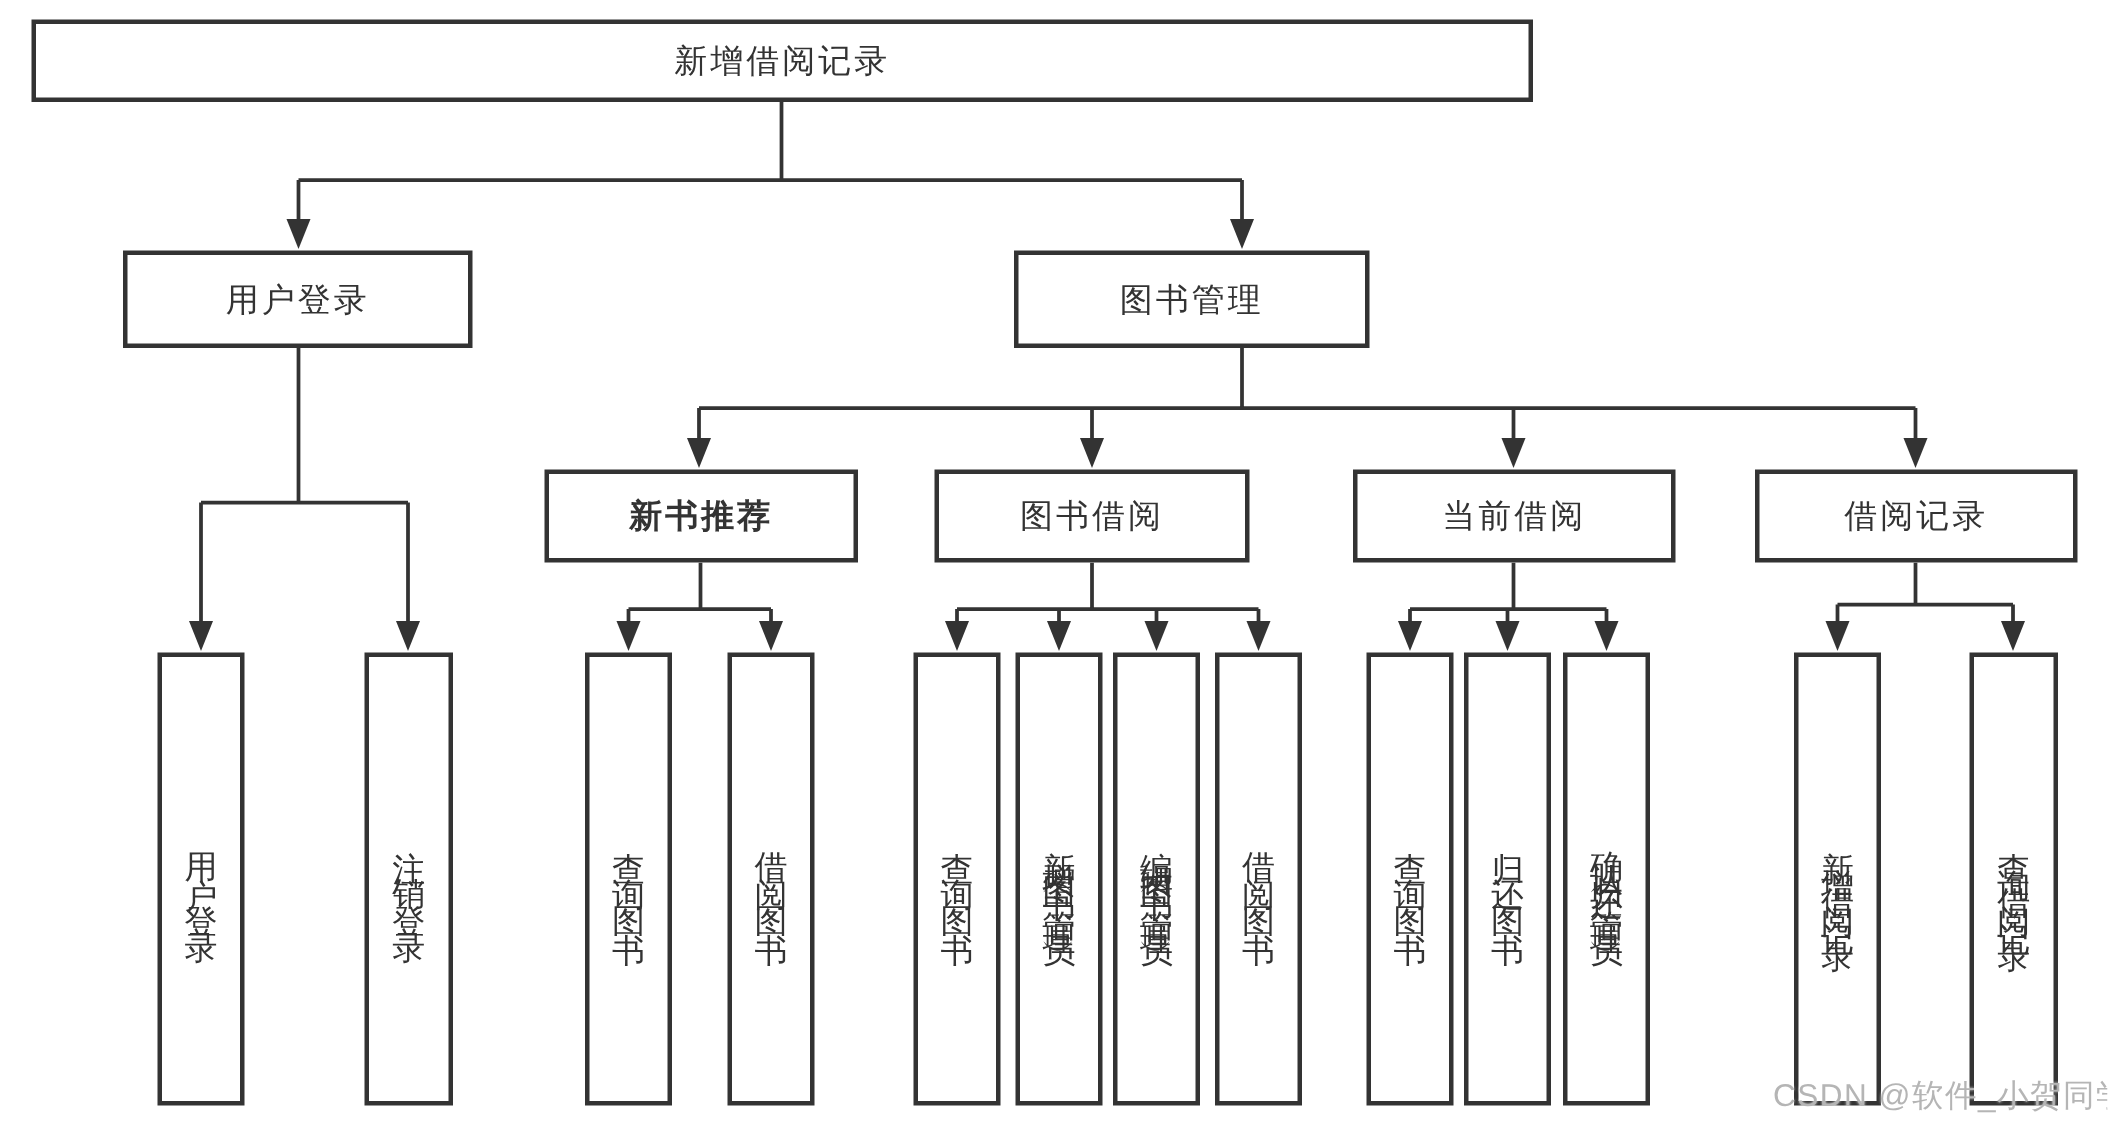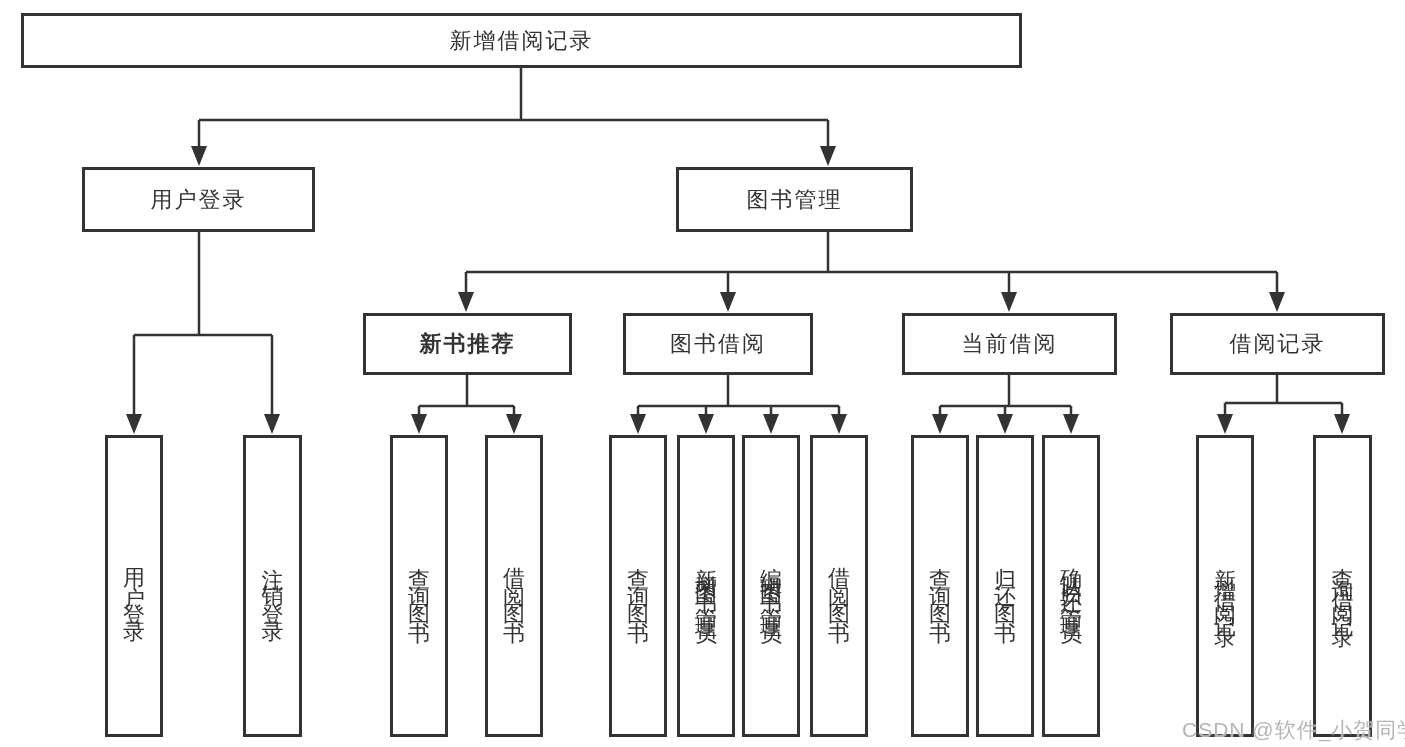--- a/index.html
+++ b/index.html
@@ -74,21 +74,21 @@
   <div class="box" style="left:82px; top:167px; width:233px; height:65px;">
     <span class="hlabel">用户登录</span>
   </div>
   <div class="box" style="left:676px; top:167px; width:237px; height:65px;">
     <span class="hlabel">图书管理</span>
   </div>
 
   <div class="box" style="left:363px; top:313px; width:209px; height:62px;font-weight:bold;">
     <span class="hlabel">新书推荐</span>
   </div>
-  <div class="box" style="left:623px; top:313px; width:190px; height:62px;">
+  <div class="box" style="left:623px; top:313px; width:210px; height:62px;">
     <span class="hlabel">图书借阅</span>
   </div>
   <div class="box" style="left:1170px; top:313px; width:215px; height:62px;">
     <span class="hlabel">借阅记录</span>
   </div>
   <div class="box" style="left:902px; top:313px; width:215px; height:62px;">
     <span class="hlabel">当前借阅</span>
   </div>
 
   <div class="box" style="left:105px; top:435px; width:58px; height:302px;">

